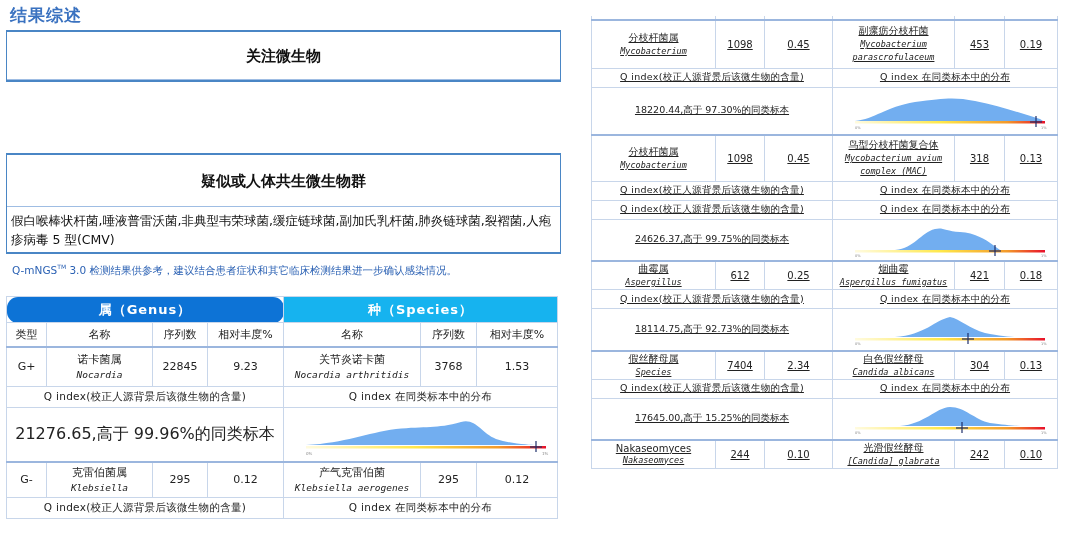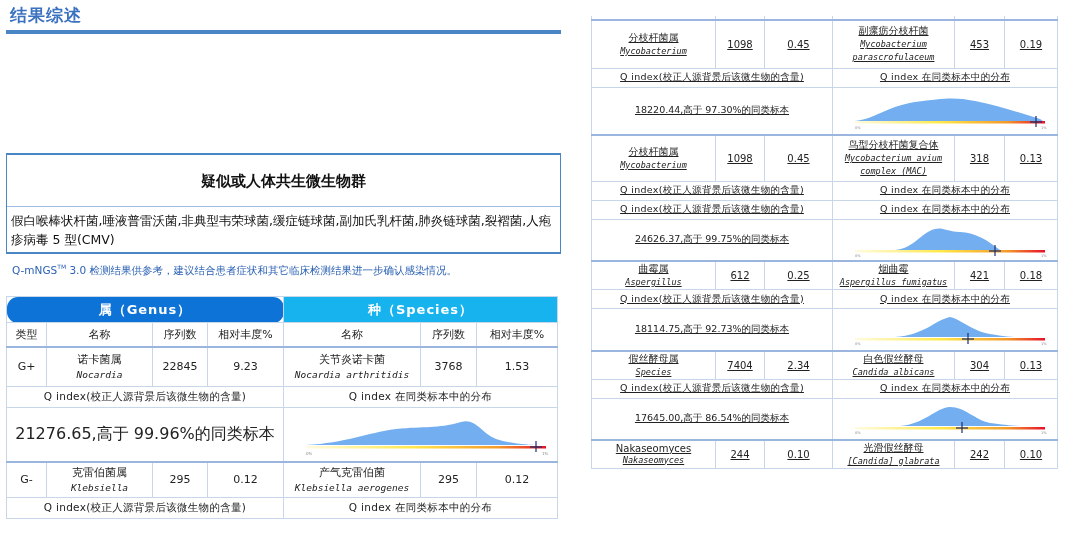--- a/index.html
+++ b/index.html
@@ -58,20 +58,21 @@
   #rt .lt { font-size: 8.5px; line-height: 13px; }
   #rt td.qlabel { font-size: 9.5px; height: 19px; }
   #rt td.qval { font-size: 9.5px; }
 </style>
 </head>
 <body>
 
 <div class="section-title">结果综述</div>
 
 <div class="box" id="box1">
+  <div class="box-head">关注微生物</div>
 </div>
 
 <div class="box" id="box2">
   <div class="box-head">疑似或人体共生微生物群</div>
   <div class="box-body">假白喉棒状杆菌,唾液普雷沃菌,非典型韦荣球菌,缓症链球菌,副加氏乳杆菌,肺炎链球菌,裂褶菌,人疱疹病毒 5 型(CMV)</div>
 </div>
 
 <div class="note"><span>Q-mNGS</span><sup>TM</sup><span> 3.0 检测结果供参考，建议结合患者症状和其它临床检测结果进一步确认感染情况。</span></div>
 
 <table class="rt" id="lt">
@@ -326,21 +327,21 @@
           <span class="lt">Candida albicans</span>
         </td>
     <td>304</td>
     <td>0.13</td>
   </tr>
   <tr>
     <td colspan="3" class="qlabel">Q index(校正人源背景后该微生物的含量)</td>
     <td colspan="3" class="qlabel">Q index 在同类标本中的分布</td>
   </tr>
   <tr style="height:42px">
-    <td colspan="3" class="qval">17645.00,高于 86.54%的同类标本</td>
+    <td colspan="3" class="qval">17645.00,高于 15.25%的同类标本</td>
     <td colspan="3" class="chart-cell">
       <svg class="mini" width="225" height="38" viewBox="0 0 225 38">
         <defs>
           <linearGradient id="g5" x1="0" x2="1" y1="0" y2="0">
             <stop offset="0" stop-color="#fffbe0"></stop>
                 <stop offset="0.45" stop-color="#ffe84a"></stop>
             <stop offset="0.8" stop-color="#f39a2a"></stop>
                 <stop offset="1" stop-color="#e8102a"></stop>
           </linearGradient>
         </defs>

